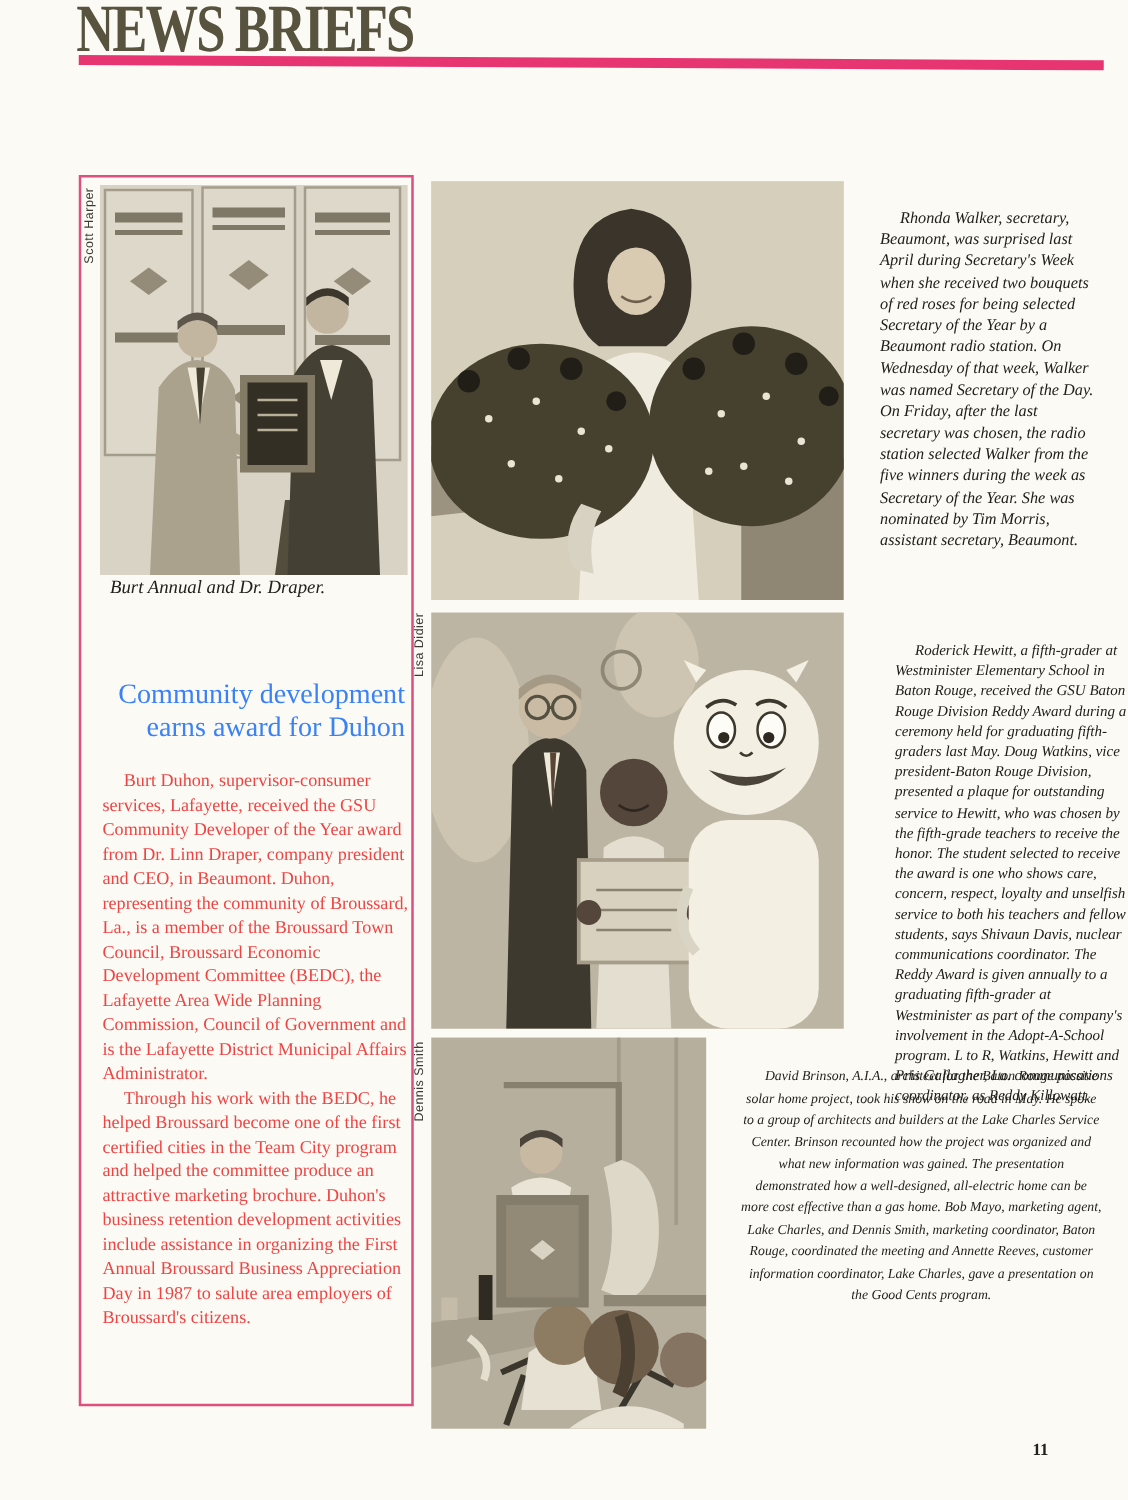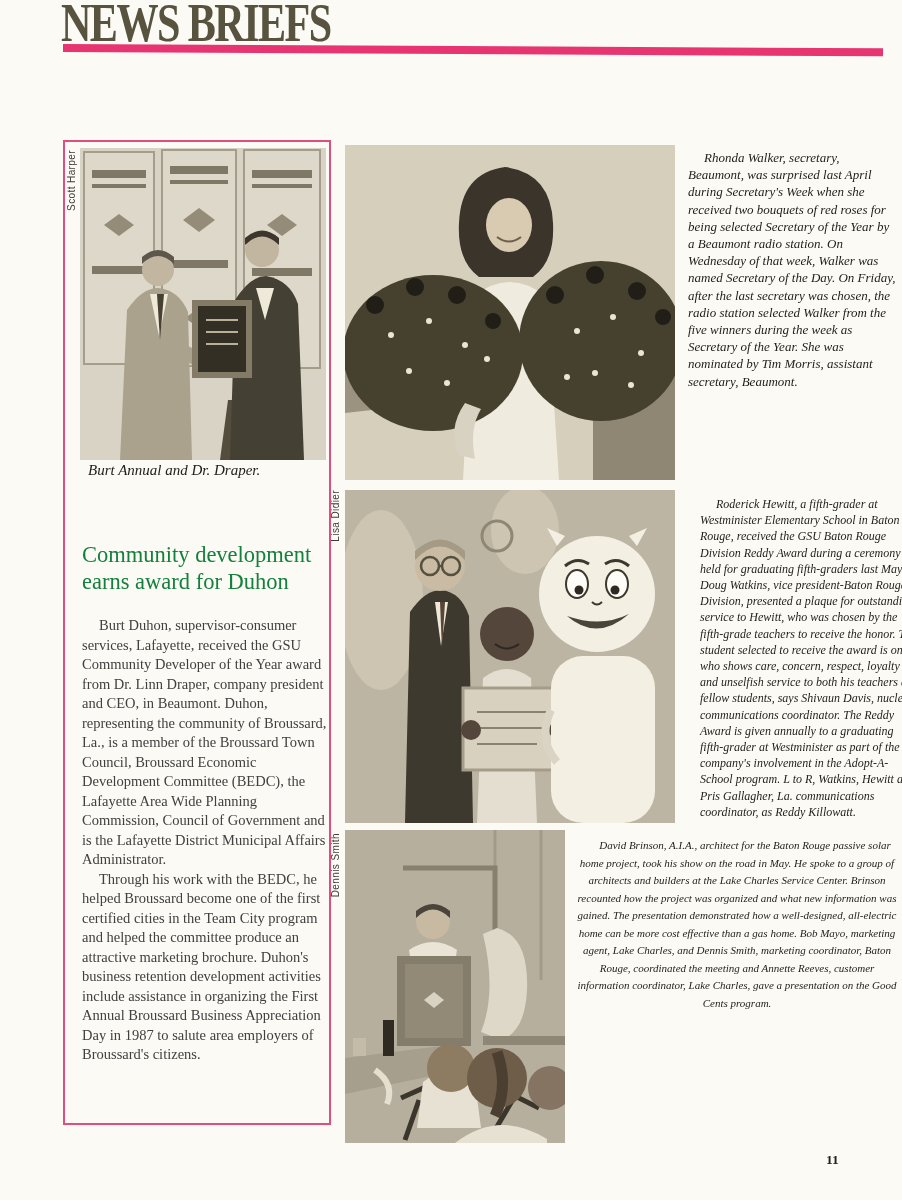--- a/index.html
+++ b/index.html
@@ -31,31 +31,31 @@
     writing-mode:vertical-rl; transform:rotate(180deg);
     font-family:"Liberation Sans", sans-serif; font-size:10px;
     color:#3e3b35; letter-spacing:.4px; white-space:nowrap;
   }
   .caption{
     position:absolute; left:88px; top:462px; width:240px;
     font-style:italic; font-size:15px; color:#23211c;
   }
   .headline{
     position:absolute; left:82px; top:541px; width:242px; margin:0;
-    font-size:22.5px; font-weight:normal; line-height:27px; color:#15803d;
+    font-size:22.5px; font-weight:normal; line-height:27px; color:#3b82f6;text-align:right;
   }
   .body-copy{
     position:absolute; left:82px; top:616px; width:246px;
-    font-size:14.5px; line-height:19.5px; color:#404040;
+    font-size:14.5px; line-height:19.5px; color:#ef4444;
   }
   .body-copy p{ margin:0; text-indent:17px; }
   .brief{
     position:absolute; font-style:italic; color:#1f1d18;
   }
-  .brief p{ margin:0; text-indent:16px; }
+  .brief p{ margin:16px; text-indent:16px; }
   .brief-1{ left:688px; top:149px; width:208px; font-size:13px;  line-height:17.2px; }
   .brief-2{ left:700px; top:496px; width:219px; font-size:12px;  line-height:16.2px; }
   .brief-3{ left:576px; top:837px; width:322px; font-size:11px;  line-height:17.5px;text-align:center; }
   .page-number{
     position:absolute; left:826px; top:1152px;
     font-size:13.5px; font-weight:bold; color:#23211c;text-align:right;
   }
 </style>
 </head>
 <body>

